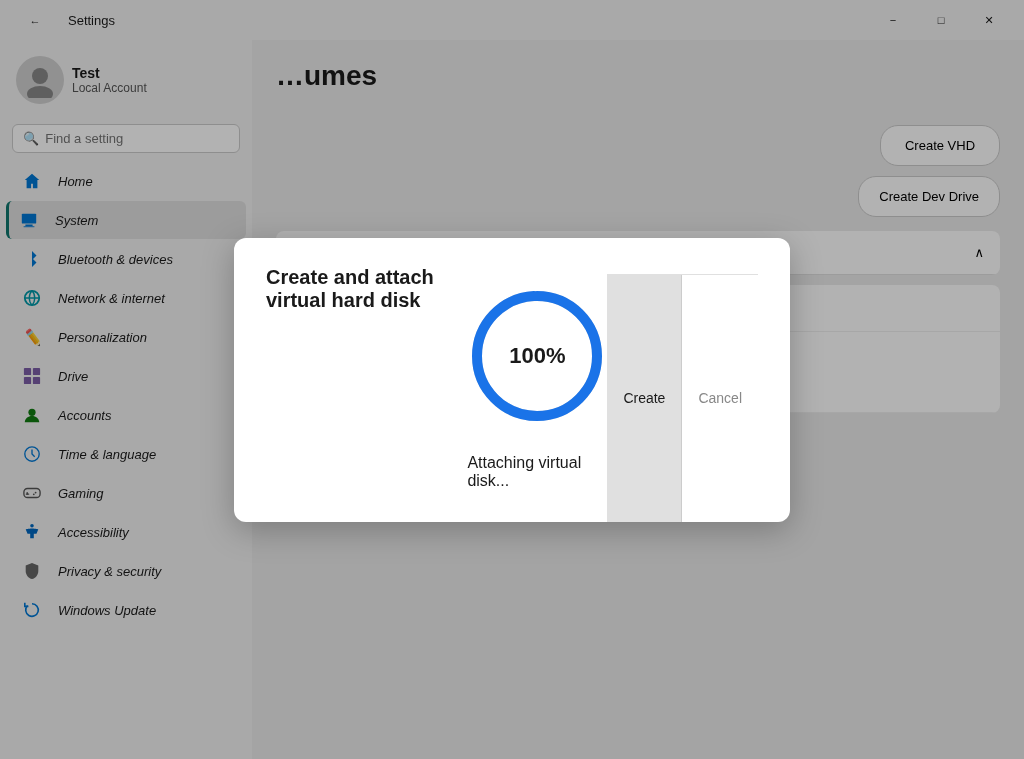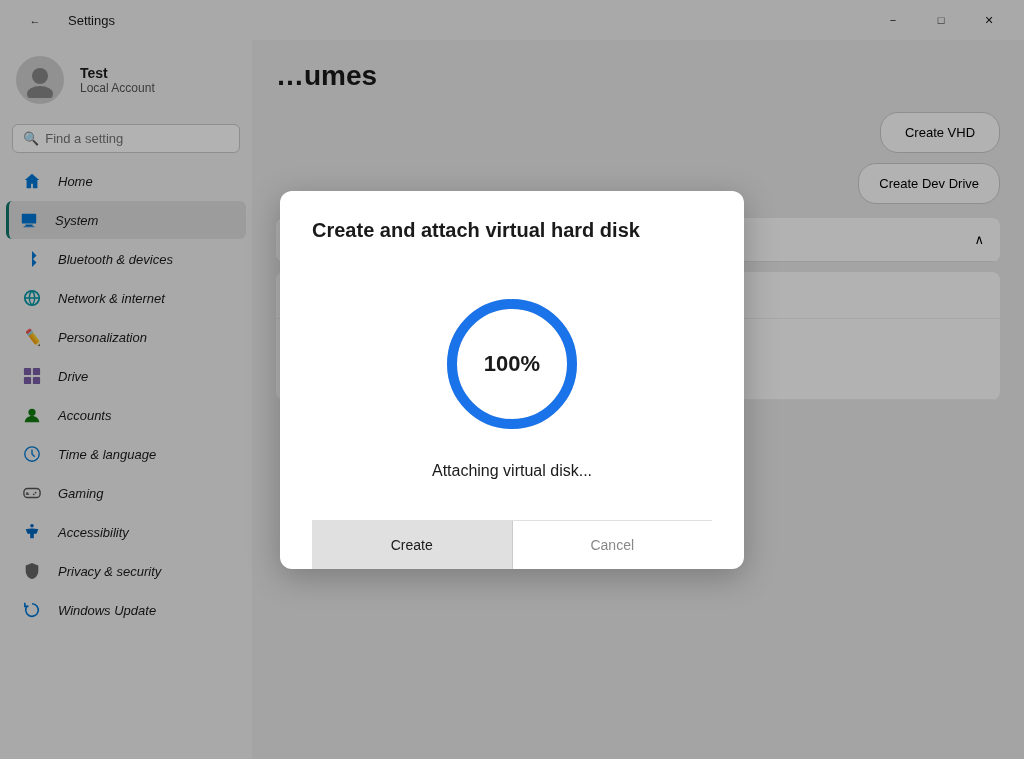--- a/index.html
+++ b/index.html
@@ -63,21 +63,21 @@
       padding: 0;
       overflow-y: auto;
       flex-shrink: 0;
     }
 
     
     .user-profile {
       display: flex;
       align-items: center;
       padding: 16px 16px 16px 16px;
-      gap: 16px;
+      gap: 8px;
       cursor: pointer;
     }
     .user-avatar {
       width: 48px;
       height: 48px;
       border-radius: 50%;
       background: #d0d0d0;
       display: flex;
       align-items: center;
       justify-content: center;
@@ -154,21 +154,21 @@
       background: #ebebeb;
       padding: 20px 24px;
       overflow-y: auto;
       position: relative;
     }
 
     .page-title {
       font-size: 28px;
       font-weight: 600;
       color: #1a1a1a;
-      margin-bottom: 20px;
+      margin-bottom: 33px;
     }
 
     .action-btn {
       background: white;
       border: 1px solid #ccc;
       border-radius: 18px;
       padding: 12px 20px;
       font-size: 13px;
       cursor: pointer;
       align-self: flex-end;
@@ -214,25 +214,25 @@
       background: rgba(0,0,0,0.3);
       display: flex;
       align-items: center;
       justify-content: center;
       z-index: 100;
     }
 
     .modal {
       background: white;
       border-radius: 12px;
-      width: 464px;
+      width: 556px;
       padding: 28px 32px 0 32px;
       box-shadow: 0 8px 32px rgba(0,0,0,0.25);
       display: flex;
-      flex-direction: column;
+      flex-direction: row;
     }
 
     .modal-title {
       font-size: 20px;
       font-weight: 600;
       color: #1a1a1a;
       margin-bottom: 32px;
     }
 
     .progress-container {

